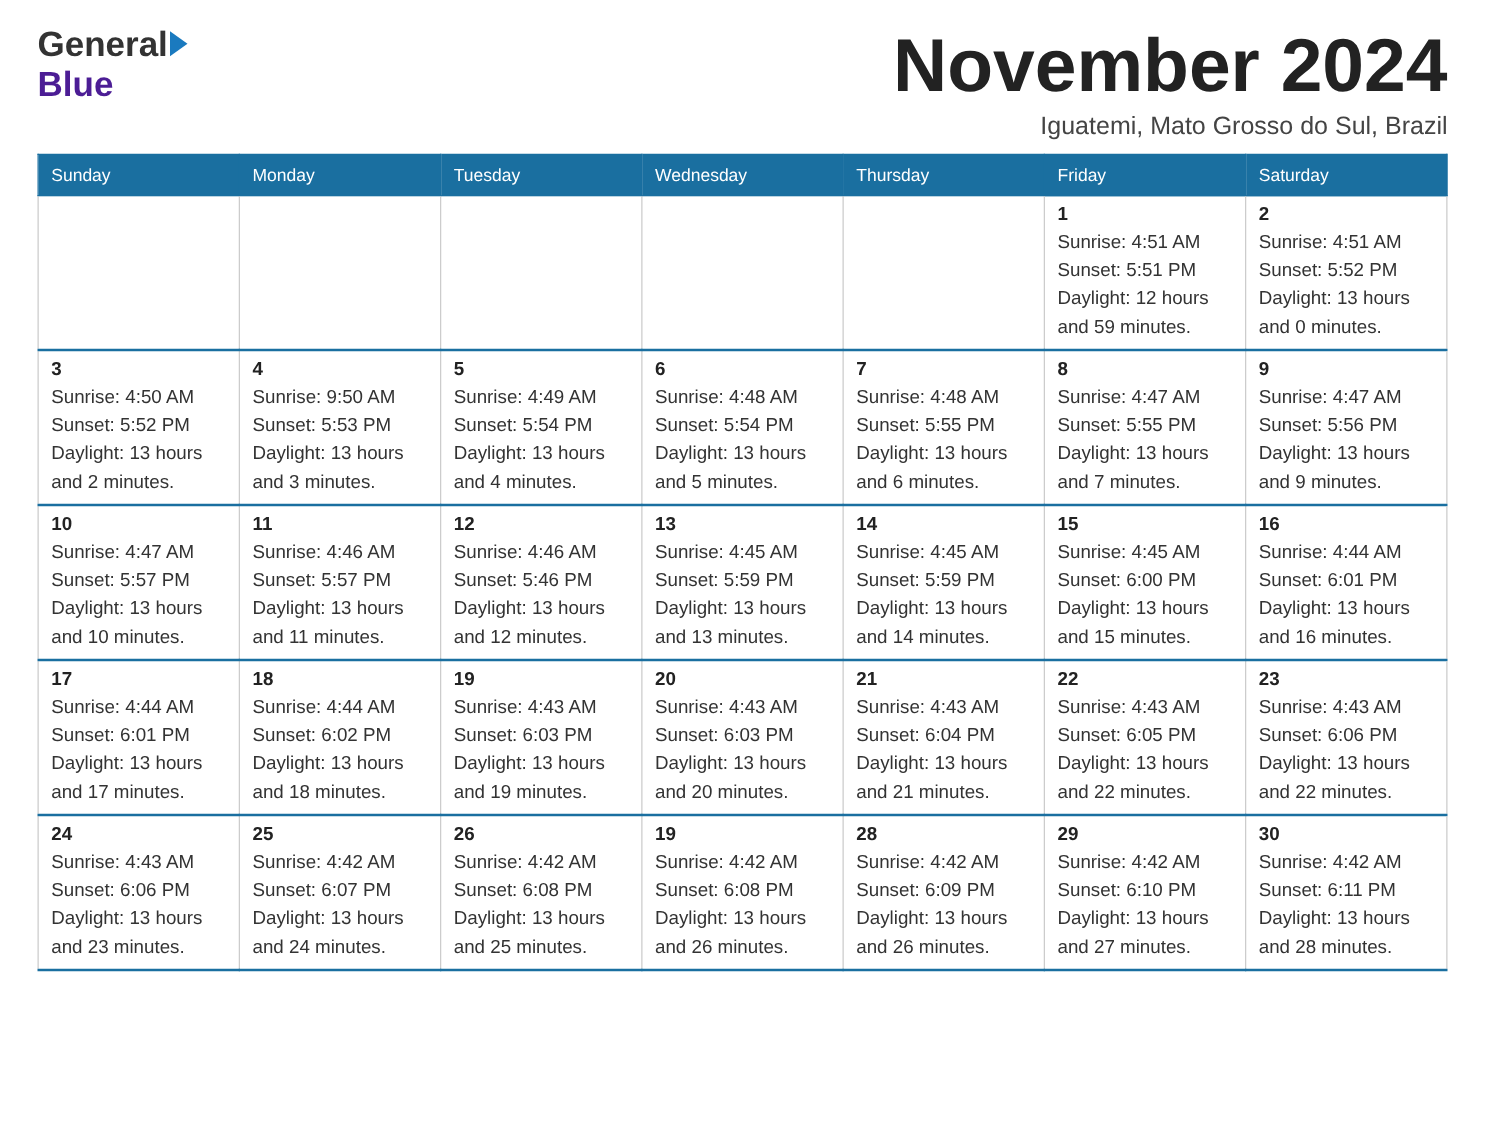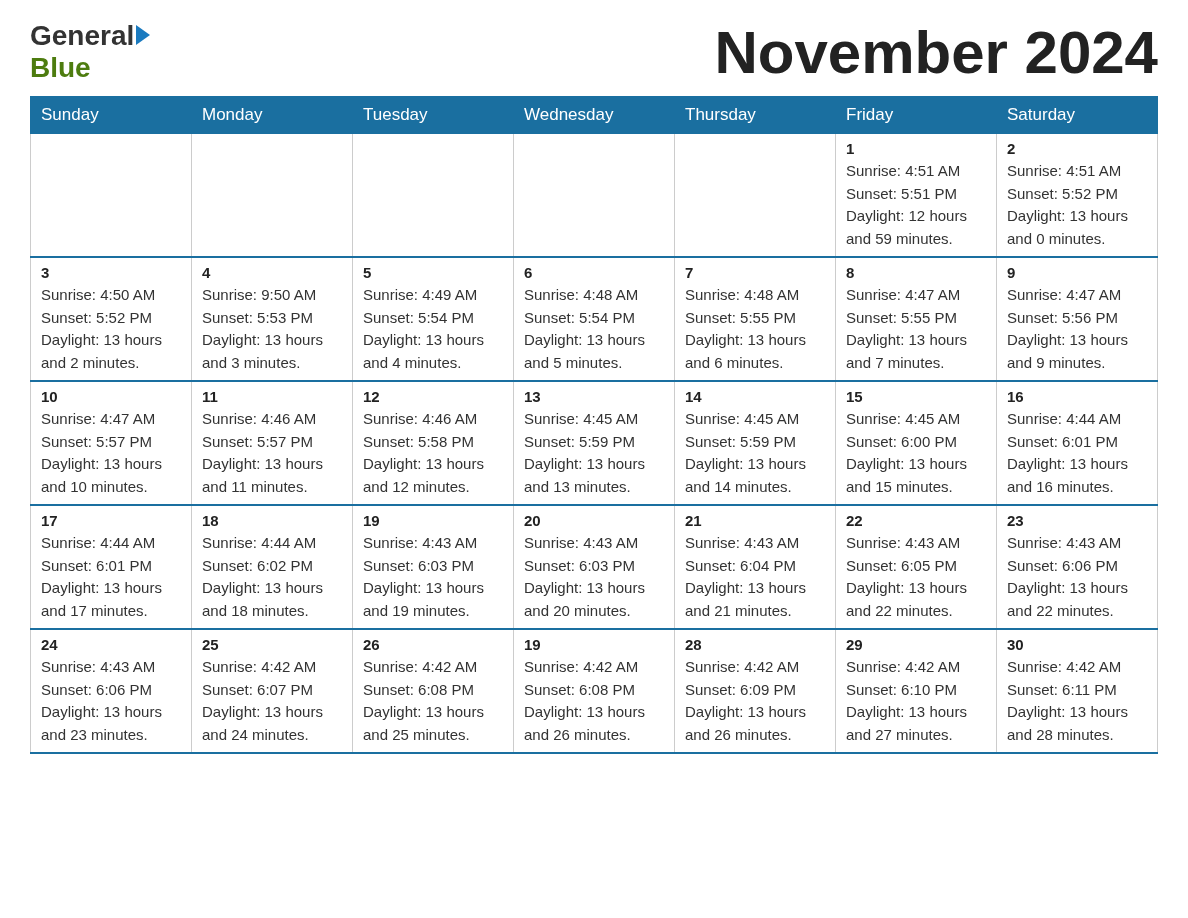--- a/index.html
+++ b/index.html
@@ -38,21 +38,21 @@
     .calendar {
       width: 100%;
       border-collapse: collapse;
       margin-top: 10px;
     }
     .calendar thead tr {
       background-color: #1a6fa0;
     }
     .calendar thead th {
       color: #fff;
-      font-size: 17px;
+      font-size: 14px;
       font-weight: normal;
       padding: 8px 10px;
       text-align: left;
       border: 1px solid #1a6fa0;
     }
     .calendar tbody td {
       vertical-align: top;
       padding: 6px 10px;
       border: 1px solid #ccc;
       font-size: 13px;
@@ -97,25 +97,26 @@
 </head>
 <body>
 
 <div class="header">
   <div class="logo">
     <div class="logo-line">
       <span style="font-size:28px;font-weight:bold;color:#333;">General</span>
       <span class="triangle-right"></span>
     </div>
     <div>
-      <span style="font-size:28px;font-weight:bold;color:#4d7c0f;">Blue</span>
+      <span style="font-size:28px;font-weight:bold;color:#4c1d95;">Blue</span>
     </div>
   </div>
   <div class="title-block">
     <div class="month-year">November 2024</div>
+    <div class="location">Iguatemi, Mato Grosso do Sul, Brazil</div>
   </div>
 </div>
 
 <table class="calendar">
   <thead>
     <tr>
     <th>Sunday</th>
         <th>Monday</th>
         <th>Tuesday</th>
         <th>Wednesday</th>
@@ -197,21 +198,21 @@
         </td>
         <td>
           <div class="day-number">11</div>
           <div class="day-info">Sunrise: 4:46 AM
 Sunset: 5:57 PM
 Daylight: 13 hours and 11 minutes.</div>
         </td>
         <td>
           <div class="day-number">12</div>
           <div class="day-info">Sunrise: 4:46 AM
-Sunset: 5:58 PM
+Sunset: 5:46 PM
 Daylight: 13 hours and 12 minutes.</div>
         </td>
         <td>
           <div class="day-number">13</div>
           <div class="day-info">Sunrise: 4:45 AM
 Sunset: 5:59 PM
 Daylight: 13 hours and 13 minutes.</div>
         </td>
         <td>
           <div class="day-number">14</div>

